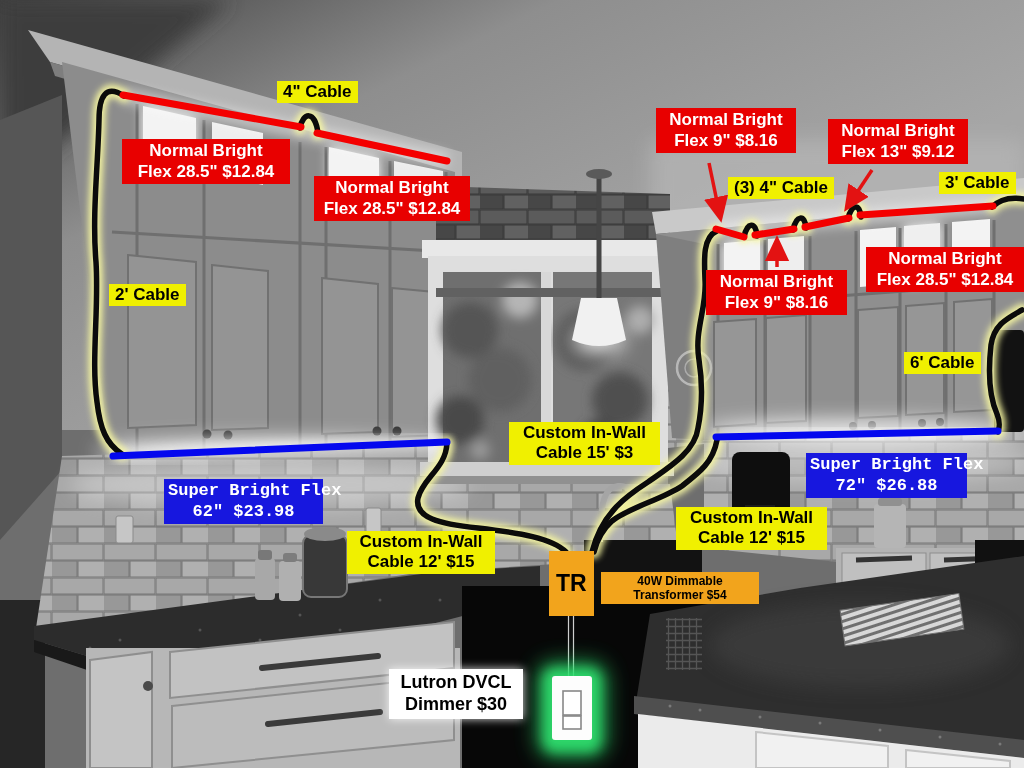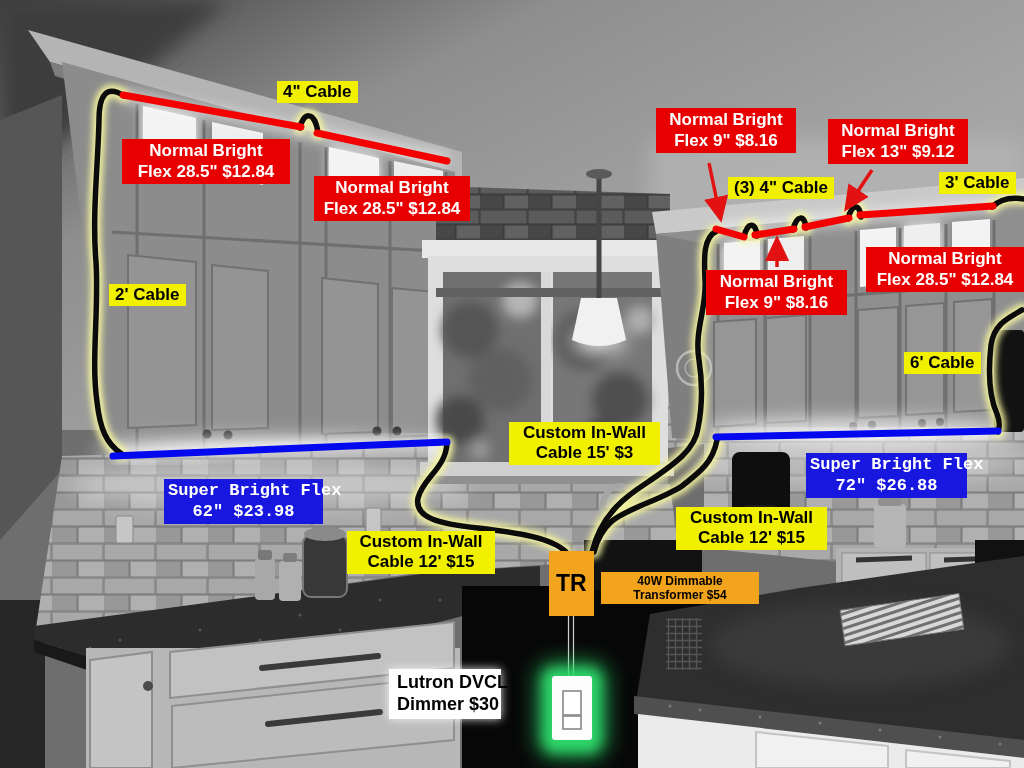--- a/index.html
+++ b/index.html
@@ -367,18 +367,18 @@
   <div>Cable 12' $15</div>
 </div>
 
 <div class="label orange trbox" style="left:549px;top:551px">TR</div>
 
 <div class="label orange" style="left:601px;top:572px;width:158px">
   <div>40W Dimmable</div>
   <div>Transformer $54</div>
 </div>
 
-<div class="label whitelb" style="left:389px;top:669px;width:112px">
+<div class="label whitelb" style="left:389px;top:669px;width:134px">
   <div>Lutron DVCL</div>
   <div>Dimmer $30</div>
 </div>
 
 </div>
 
 </body></html>

